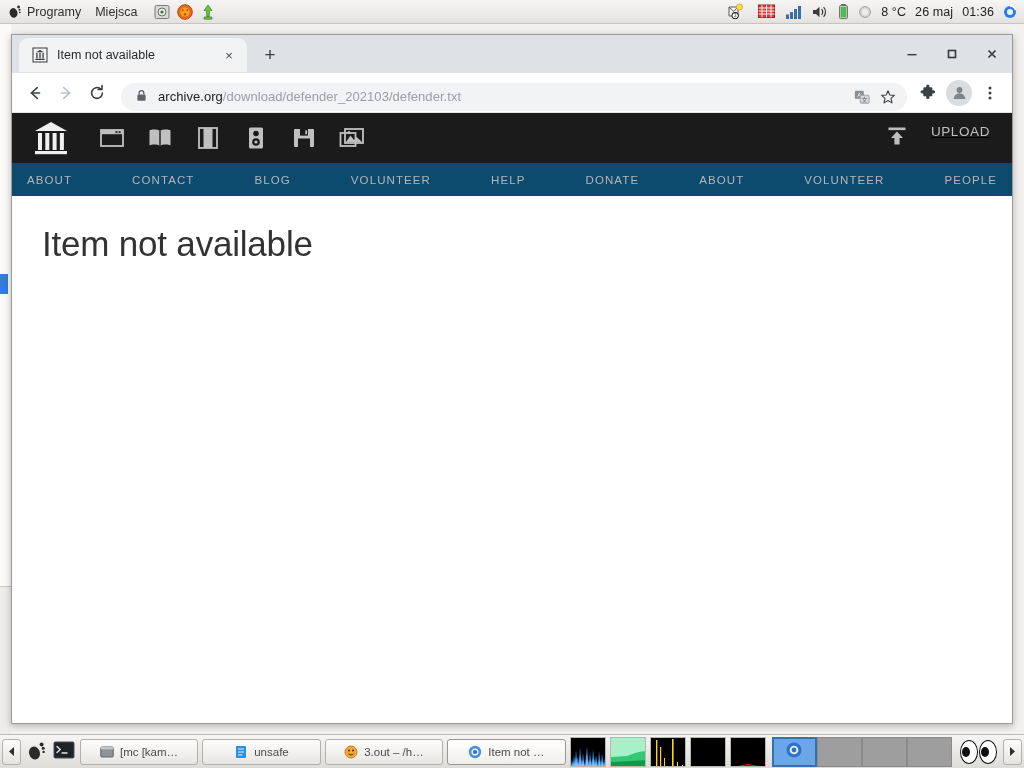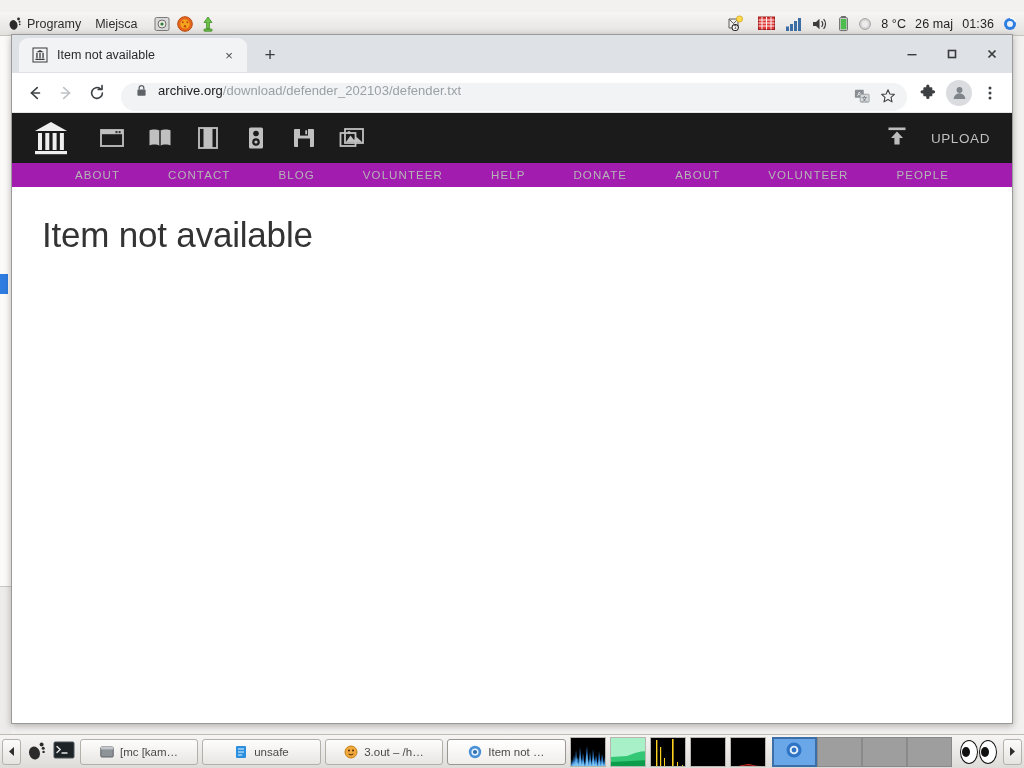--- a/index.html
+++ b/index.html
@@ -11,21 +11,21 @@
   }
 
   
   #desktop {
     position: absolute; inset: 0;
     background: #f2f1f0;
   }
 
   
   #top-panel {
-    position: absolute; left: 0; top: 12px; width: 1024px; height: 24px;
+    position: absolute; left: 0; top: 0; width: 1024px; height: 24px;
     background: linear-gradient(to bottom, #f6f5f4 0%, #edebe9 55%, #e4e2df 100%);
     border-bottom: 1px solid #c7c3bd;
     display: flex; align-items: center;
     font-size: 12.5px; color: #2e2e2e;
   }
   .panel-menu {
     display: flex; align-items: center; gap: 5px;
     padding: 0 7px; height: 24px; cursor: default;
   }
   .gnome-foot { width: 15px; height: 15px; position: relative; display:inline-block; }
@@ -92,21 +92,21 @@
     border-bottom: 1px solid #e4e6e8;
   }
   .nav-btn {
     width: 30px; height: 30px; border-radius: 50%;
     display: flex; align-items: center; justify-content: center;
     cursor: pointer;
   }
   #omnibox {
     flex: 1 1 auto; height: 28px; margin: 8px 6px 0 8px;
     background: #f1f3f4; border-radius: 14px;
-    display: flex; align-items: flex-start; padding: 0 6px 0 14px;
+    display: flex; align-items: center; padding: 0 6px 0 14px;
     cursor: text;
   }
   #url-text {
     flex: 1 1 auto; font-size: 13px; color: #9aa0a6;
     white-space: nowrap; overflow: hidden; margin-left: 10px;
     letter-spacing: .05px;
   }
   #url-text b { color: #202124; font-weight: 400; }
   .omni-action {
     width: 26px; height: 26px; border-radius: 50%;
@@ -128,28 +128,28 @@
   
   #ia-header {
     height: 50px; background: #1b1b1b;
     display: flex; align-items: center; padding: 0 0 0 18px;
   }
   #ia-logo { width: 42px; height: 36px; position: relative; margin-right: 26px; cursor: pointer; }
   #ia-media-icons { display: flex; align-items: center; gap: 20px; }
   .ia-media { width: 28px; height: 28px; position: relative; cursor: pointer; opacity: .92; }
   #ia-upload {
     margin-left: auto; margin-right: 22px;
-    display: flex; align-items: center; gap: 22px; cursor: pointer;
+    display: flex; gap: 22px; cursor: pointer; text-decoration: underline;
   }
   #ia-upload-label {
     font-size: 13.5px; color: #bfbfbf; letter-spacing: .6px;
   }
   #ia-nav {
-    height: 24px; background: #a21caf;
-    display: flex; align-items: center; justify-content: center; gap: 6px;
+    height: 33px; background: #0c4a6e;
+    display: flex; align-items: center; justify-content: center; gap: 18px;
   }
   .ia-nav-item {
     font-size: 11.5px; color: #b5b5b5; letter-spacing: 1.1px;
     padding: 0 21px; cursor: pointer; white-space: nowrap;
   }
 
   
   #page-body { padding: 28px 0 0 30px; background: #fff; height: 533px; }
   #page-title {
     font-size: 35px; font-weight: 400; color: #333333;

